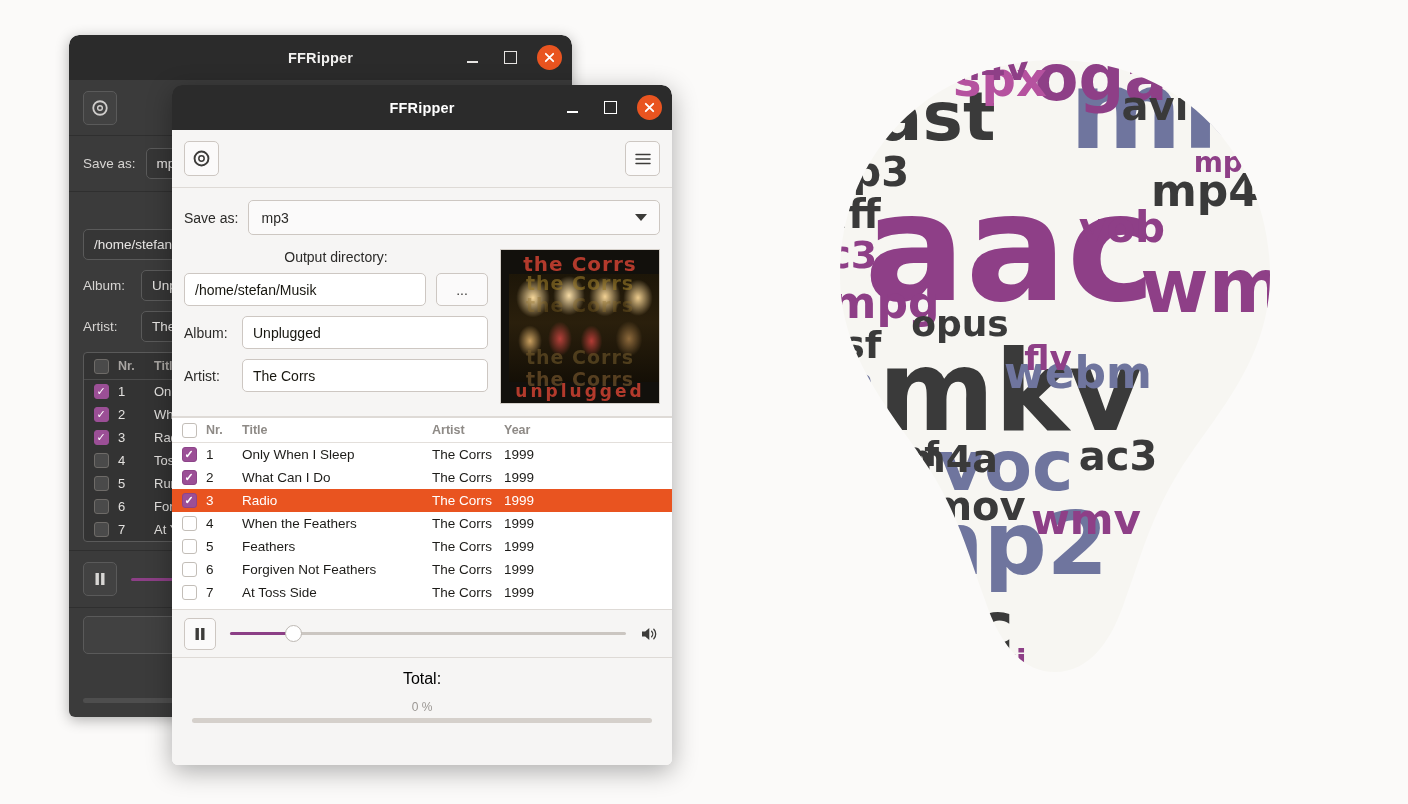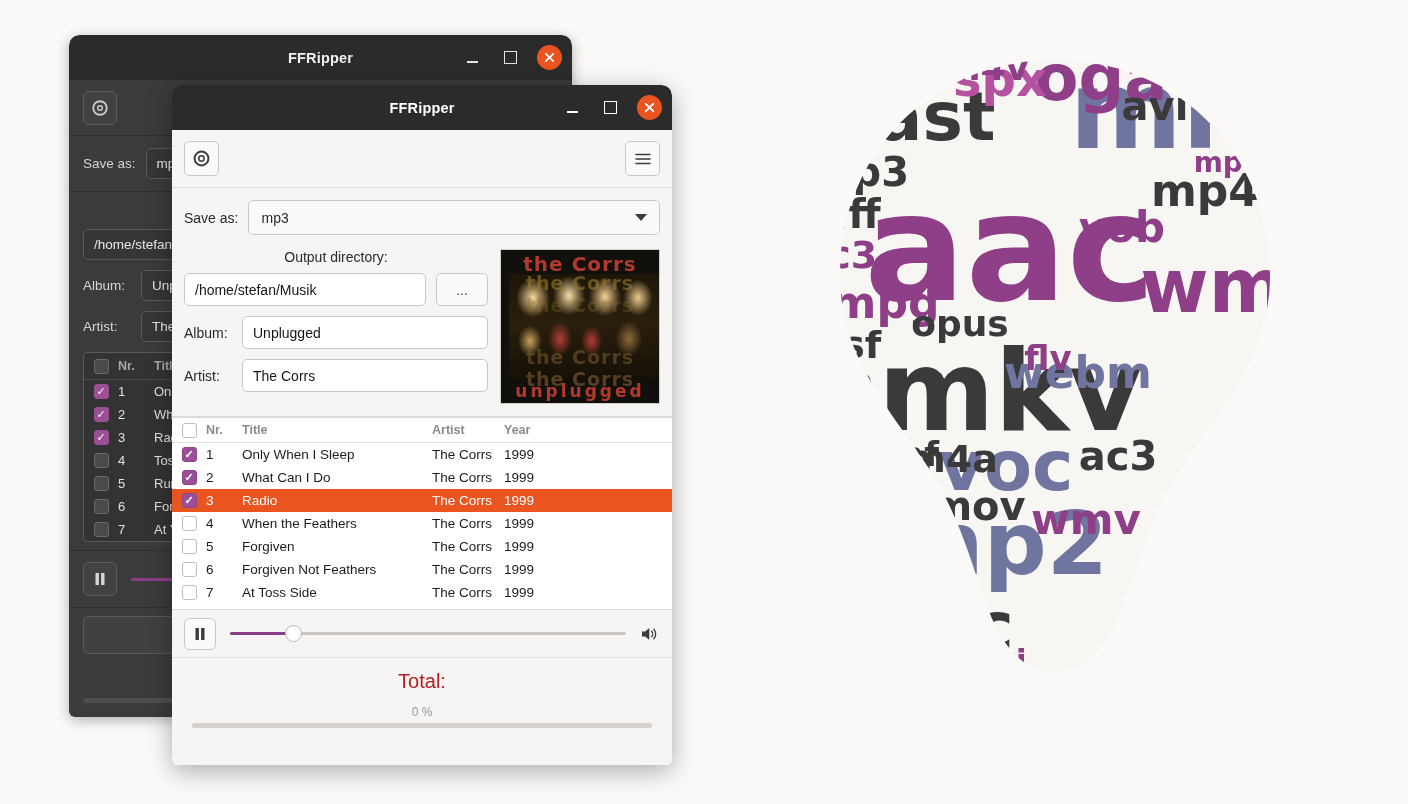--- a/index.html
+++ b/index.html
@@ -130,21 +130,21 @@
   .slider .fill { position: absolute; left: 0; height: 3px; background: #8c3f86; border-radius: 2px; width: 16%; }
   .slider .knob { position: absolute; left: 16%; width: 17px; height: 17px; border-radius: 50%;
                   background: #fff; border: 1px solid #bdb8b3; transform: translateX(-8px); }
 
   .ripwrap { padding: 10px 12px; border-bottom: 1px solid #dedad6; background: #f6f5f4; }
   .ripbtn { height: 35px; background: #fbfafa; border: 1px solid #cdc7c2; border-radius: 5px;
             display: flex; align-items: center; justify-content: center; font-size: 14px; color: #2b2a28; }
 
   .totalwrap { flex: 1; background: #f6f5f4; display: flex; flex-direction: column;
                align-items: center; justify-content: flex-start; padding-top: 12px; }
-  .total-lbl { font-size: 20px; color: #b91c1c; }
+  .total-lbl { font-size: 16px; color: #000000; }
   .pct { font-size: 12px; color: #9b9793; margin-top: 12px; }
   .pbar { width: 92%; height: 5px; background: #d5d0cb; border-radius: 3px; margin-top: 4px; }
 
   
   #wordcloud { position: absolute; left: 770px; top: 40px; width: 600px; height: 680px; }
   #wordcloud svg { display: block; }
 </style>
 </head>
 <body>
 
@@ -391,21 +391,21 @@
               <div class="c-nr">4</div>
               <div class="c-ti">When the Feathers</div>
               <div class="c-ar">The Corrs</div>
               <div class="c-yr">1999</div>
             </div>
             <div class="trow">
               <div class="c-cb">
                 <div class="cb"></div>
               </div>
               <div class="c-nr">5</div>
-              <div class="c-ti">Forgiven</div>
+              <div class="c-ti">Feathers</div>
               <div class="c-ar">The Corrs</div>
               <div class="c-yr">1999</div>
             </div>
             <div class="trow">
               <div class="c-cb">
                 <div class="cb"></div>
               </div>
               <div class="c-nr">6</div>
               <div class="c-ti">Forgiven Not Feathers</div>
               <div class="c-ar">The Corrs</div>

